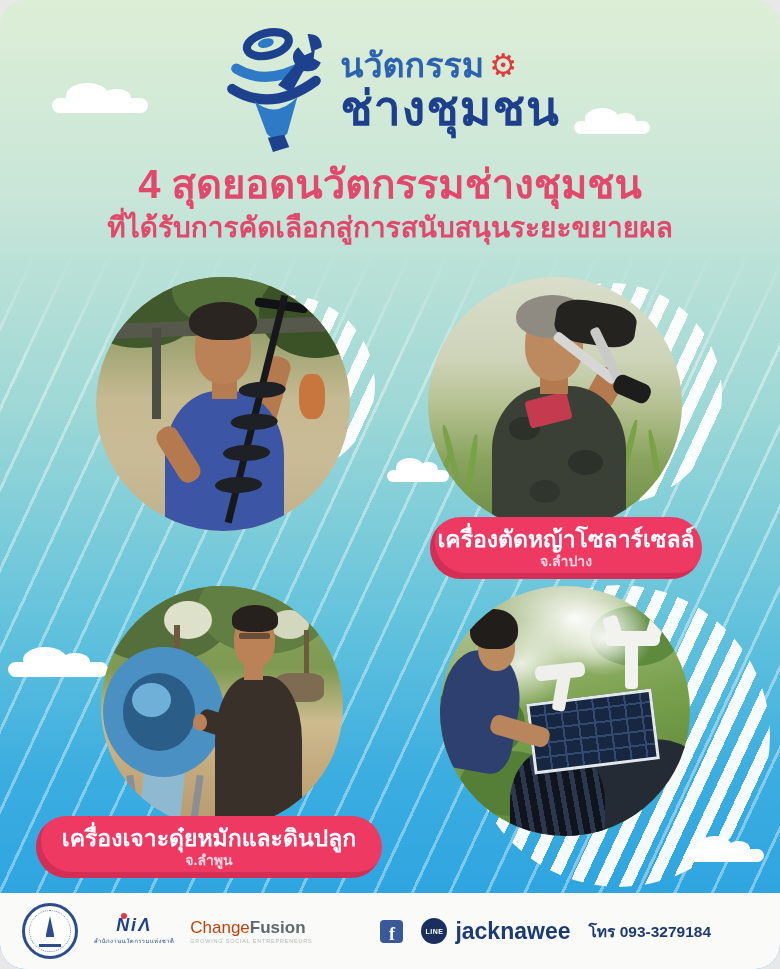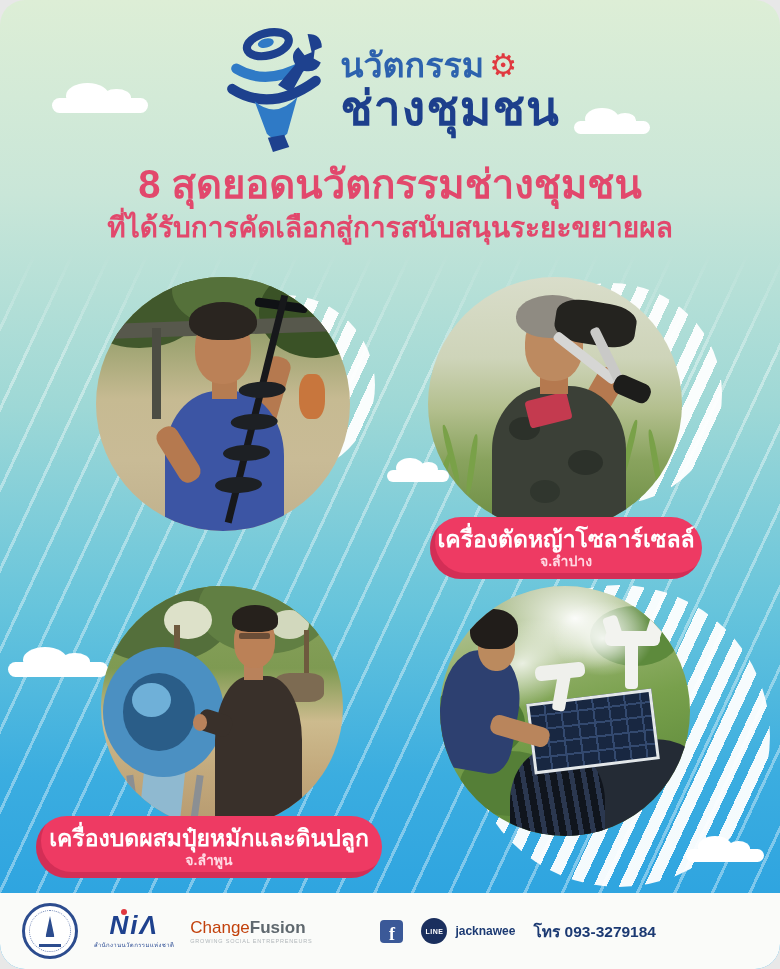--- a/index.html
+++ b/index.html
@@ -149,37 +149,37 @@
   .ribbon-prov{color:#ffd9e3;font-weight:bold;font-size:14px;line-height:1.2;}
   
   .footer{position:absolute;left:0;right:0;bottom:0;height:76px;background:#fafbf9;z-index:6;
     display:flex;align-items:center;padding:0 22px;box-sizing:border-box;}
   .seal{position:relative;width:50px;height:50px;border:3px solid #2c4c8e;border-radius:50%;background:#fff;flex:none;}
   .seal-inner{position:absolute;inset:4px;border:1px dotted #6d83b4;border-radius:50%;}
   .seal-tower{position:absolute;left:50%;top:10px;transform:translateX(-50%);width:9px;height:21px;background:#2c4c8e;
     clip-path:polygon(50% 0,100% 100%,0 100%);}
   .seal-base{position:absolute;left:50%;bottom:9px;transform:translateX(-50%);width:22px;height:3px;background:#2c4c8e;}
   .nia{position:relative;margin-left:16px;text-align:center;flex:none;}
-  .nia-word{font-size:26px;font-weight:900;font-style:italic;color:#1e418e;letter-spacing:2px;line-height:1;}
+  .nia-word{font-size:18px;font-weight:900;font-style:italic;color:#1e418e;letter-spacing:2px;line-height:1;}
   .nia-dot{position:absolute;left:27px;top:-3px;width:6px;height:6px;border-radius:50%;background:#e0393f;}
   .nia-sub{font-size:6px;color:#1e418e;margin-top:2px;letter-spacing:.4px;}
   .cf{margin-left:16px;flex:none;}
   .cf-word{font-size:17px;line-height:1;}
   .cf-light{color:#c2410c;font-weight:400;}
   .cf-bold{color:#5f686e;font-weight:700;}
   .cf-sub{font-size:5.5px;color:#b0b6ba;letter-spacing:.8px;margin-top:2px;}
   .fb{margin-left:68px;display:flex;align-items:center;flex:none;cursor:pointer;}
   .fb-icon{display:inline-flex;width:23px;height:23px;border-radius:4px;background:#3b5998;color:#fff;
     align-items:flex-end;justify-content:center;font-weight:bold;font-size:18px;line-height:1;
     font-family:"Liberation Serif",serif;}
   .fb-label{font-size:17px;font-weight:bold;color:#1c3a73;margin-left:8px;white-space:nowrap;}
   .li{margin-left:18px;display:flex;align-items:center;flex:none;cursor:pointer;}
   .li-icon{display:inline-flex;width:26px;height:26px;border-radius:50%;background:#1a2f5e;color:#fff;
     font-size:7px;font-weight:bold;align-items:center;justify-content:center;letter-spacing:.5px;}
-  .li-label{font-size:12px;font-weight:bold;color:#1c3a73;margin-left:8px;white-space:nowrap;}
+  .li-label{font-size:23px;font-weight:bold;color:#1c3a73;margin-left:8px;white-space:nowrap;}
   .phone{margin-left:18px;font-size:15.5px;font-weight:bold;color:#1c3a73;white-space:nowrap;flex:none;}
 </style>
 </head>
 <body>
 
 <div class="poster">
   <div class="bg"></div>
   <div class="stripes"></div>
   <div class="ball b1"></div>
   <div class="ball b2"></div>
@@ -204,21 +204,21 @@
     </svg>
     <div class="logo-text">
       <div class="logo-line1">
         <span>นวัตกรรม</span>
         <span class="gear">⚙</span>
       </div>
       <div class="logo-line2">ช่างชุมชน</div>
     </div>
   </header>
 
-  <h1 class="title">8 สุดยอดนวัตกรรมช่างชุมชน</h1>
+  <h1 class="title">4 สุดยอดนวัตกรรมช่างชุมชน</h1>
   <h2 class="subtitle">ที่ได้รับการคัดเลือกสู่การสนับสนุนระยะขยายผล</h2>
 
   <div class="photo p1">
     <div class="p1-base"></div>
     <div class="p1-leaf1"></div>
     <div class="p1-leaf2"></div>
     <div class="p1-leaf3"></div>
     <div class="p1-bar"></div>
     <div class="p1-post"></div>
     <div class="p1-orange"></div>
@@ -306,21 +306,21 @@
     <div class="p4-head"></div>
     <div class="p4-hair"></div>
     <div class="p4-arm"></div>
   </div>
 
   <div class="ribbon r2">
     <div class="ribbon-name">เครื่องตัดหญ้าโซลาร์เซลล์</div>
     <div class="ribbon-prov">จ.ลำปาง</div>
   </div>
   <div class="ribbon r3">
-    <div class="ribbon-name">เครื่องบดผสมปุ๋ยหมักและดินปลูก</div>
+    <div class="ribbon-name">เครื่องเจาะดุ๋ยหมักและดินปลูก</div>
     <div class="ribbon-prov">จ.ลำพูน</div>
   </div>
 
   <footer class="footer">
     <div class="seal">
       <div class="seal-inner"></div>
       <div class="seal-tower"></div>
       <div class="seal-base"></div>
     </div>
     <div class="nia">

